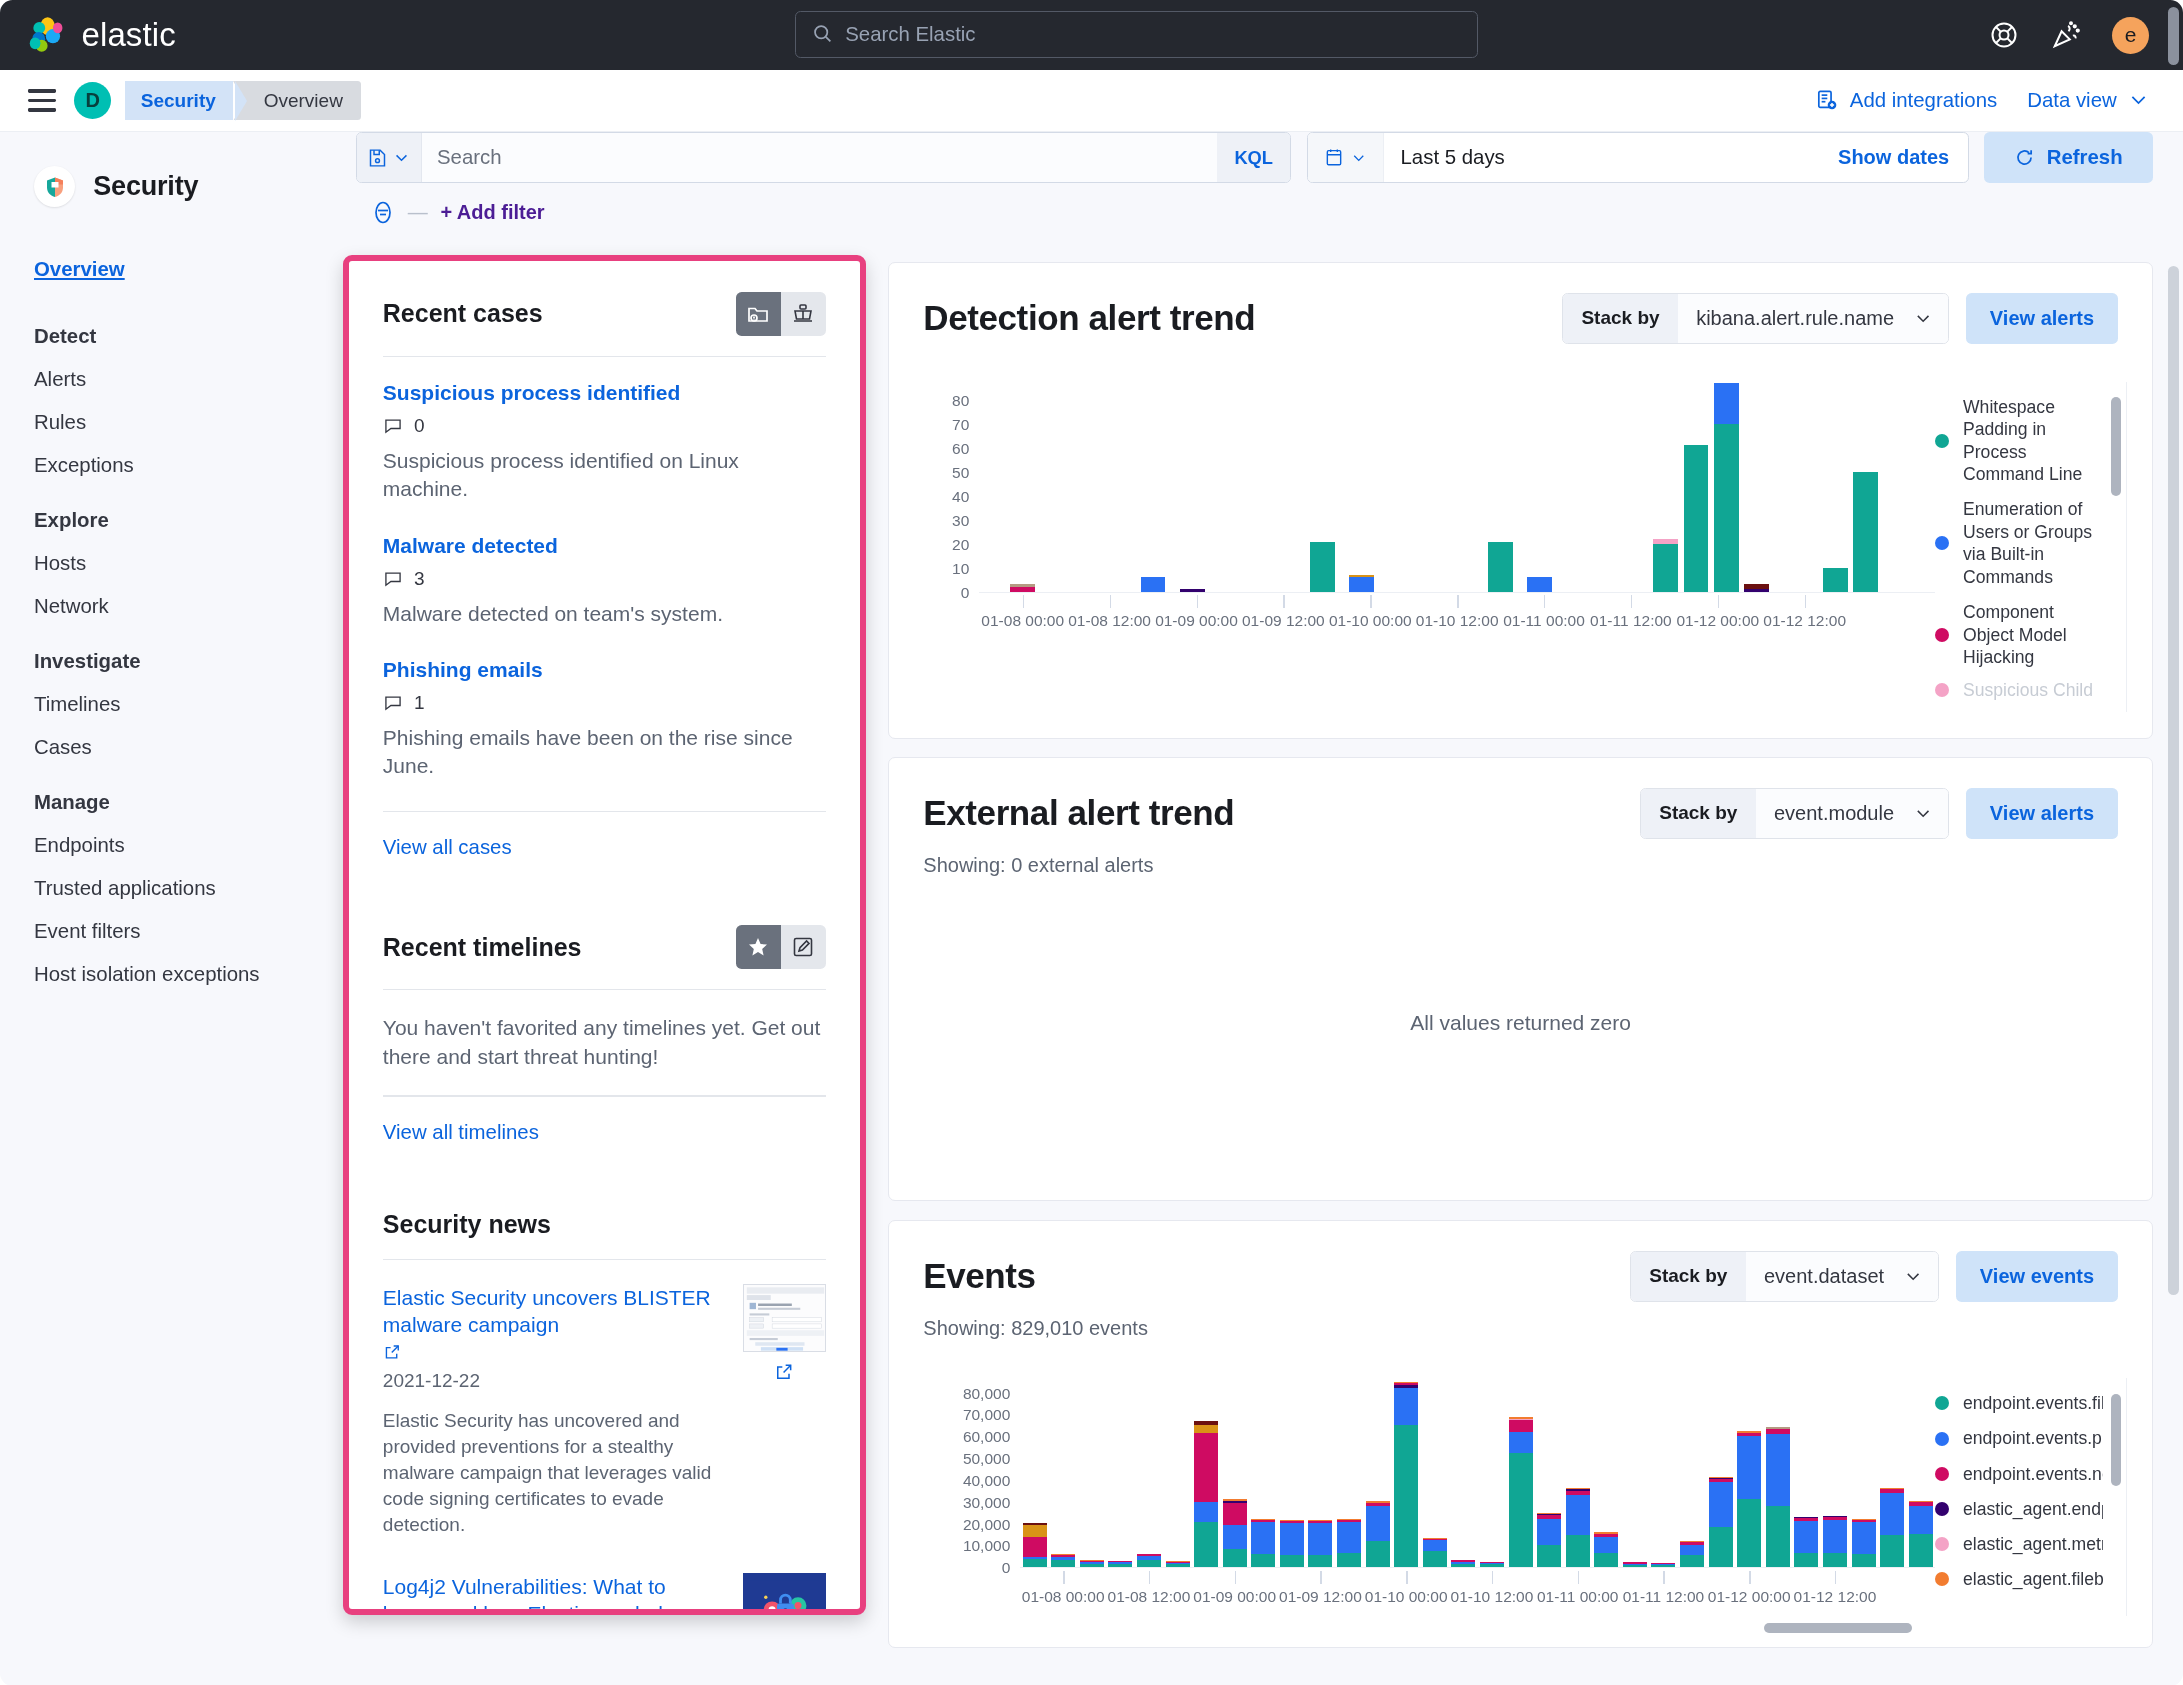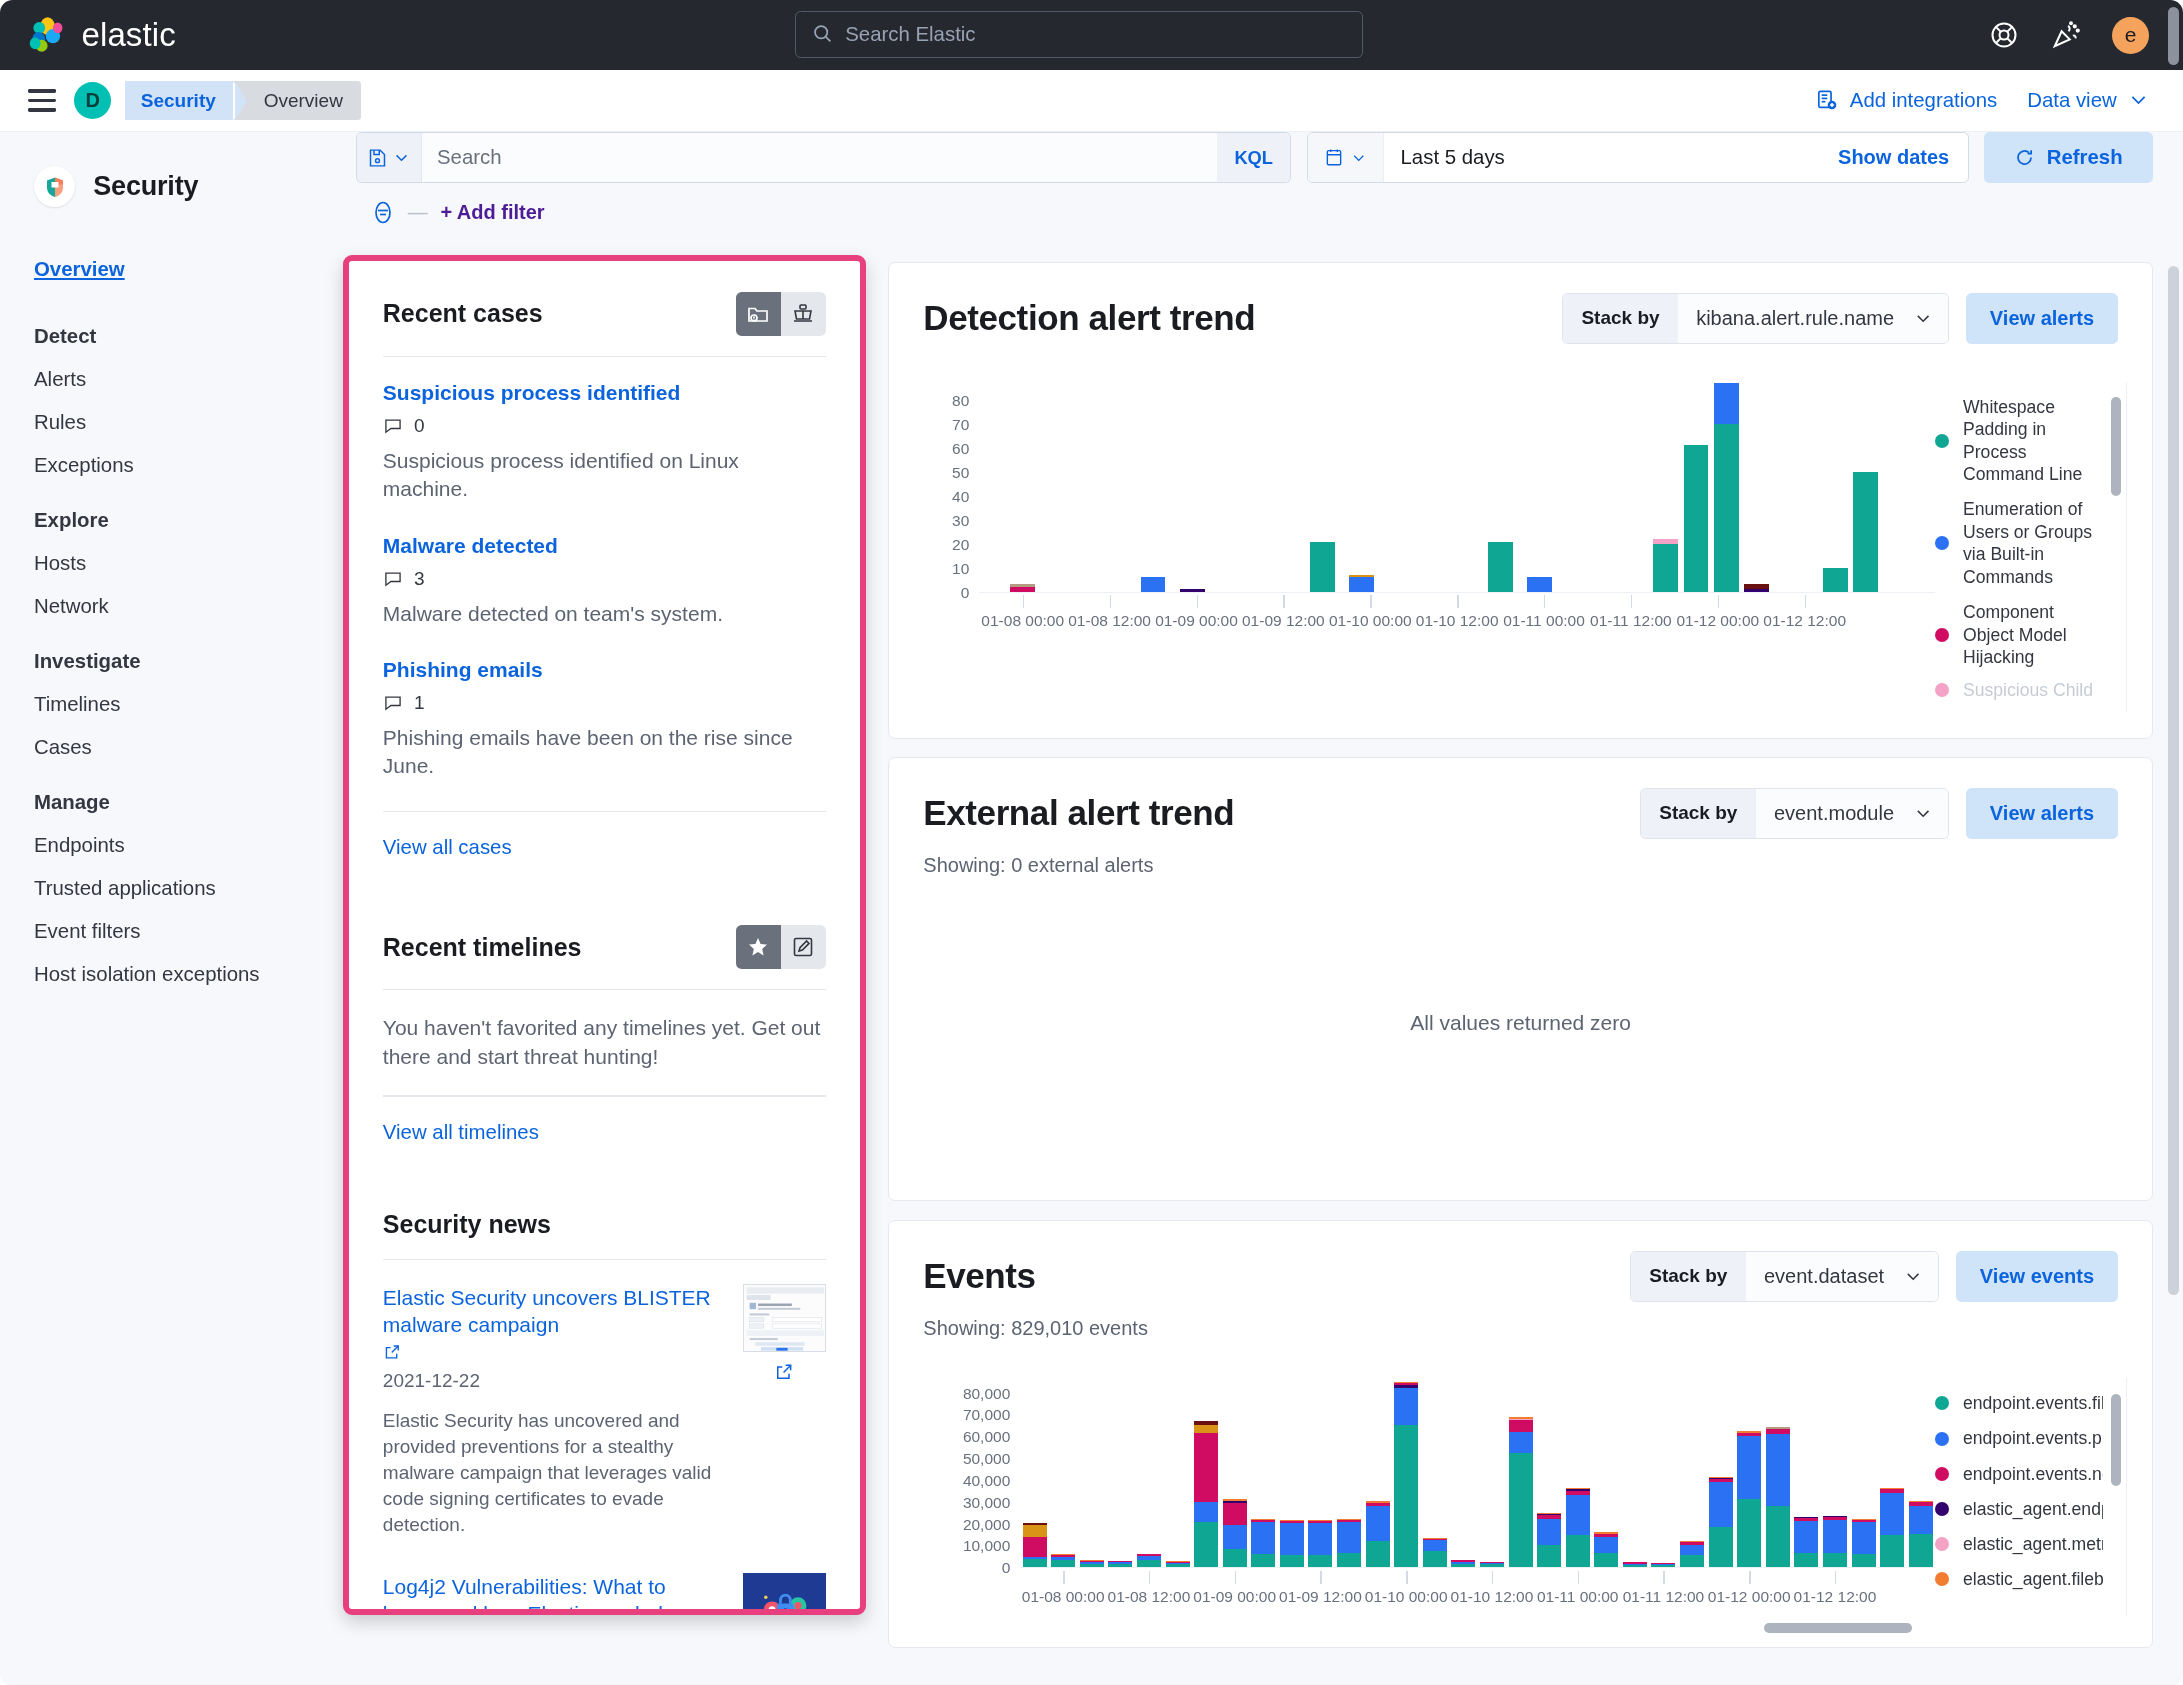--- a/index.html
+++ b/index.html
@@ -26,21 +26,21 @@
     padding: 0 30px 0 28px;
     position: relative;
   }
   .brand { display: flex; align-items: center; gap: 15.5px; }
   .brand-logo { width: 38px; height: 38px; position: relative; }
   .brand-name { color: #ffffff; font-size: 33px; font-weight: 400; letter-spacing: 0.1px; }
 
   .global-search {
     position: absolute;
     left: 795px; top: 11.3px;
-    width: 568px; height: 47px;
+    width: 683px; height: 47px;
     border: 1.4px solid #535966;
     border-radius: 5.6px;
     display: flex; align-items: center;
     gap: 12.7px; padding: 0 15.5px;
   }
   .global-search .ph { color: #98a2b3; font-size: 20.4px; }
 
   .topnav-right {
     position: absolute; right: 34px; top: 0; height: 70px;
     display: flex; align-items: center; gap: 30px;

